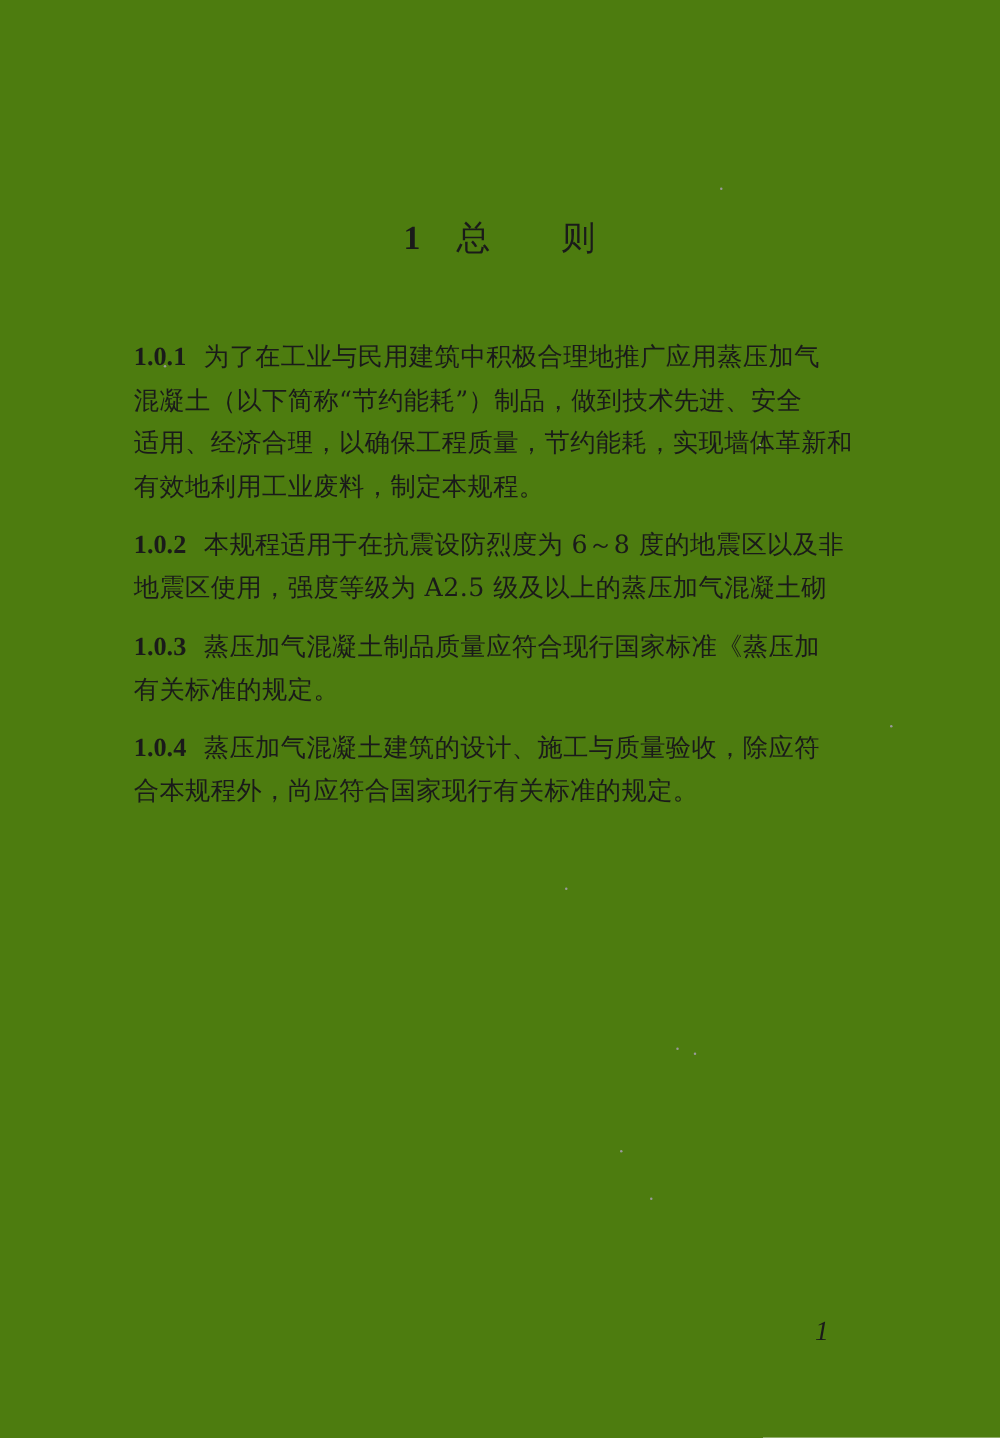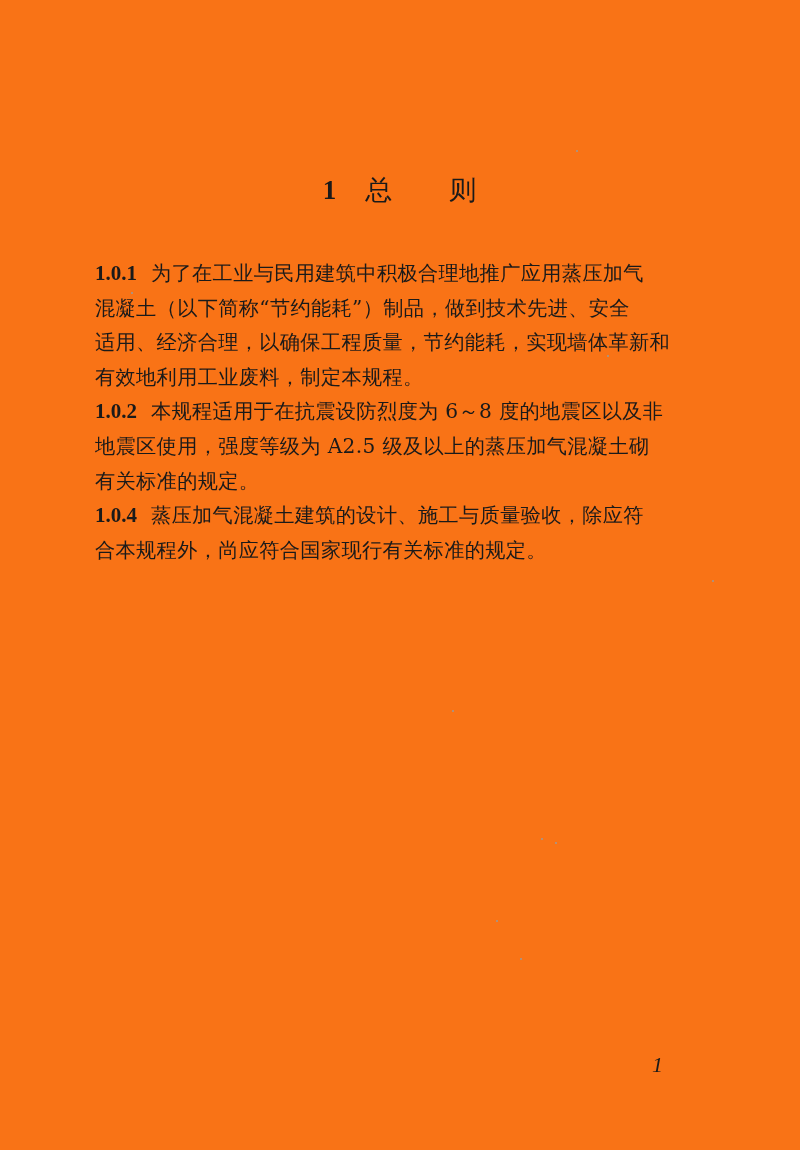--- a/index.html
+++ b/index.html
@@ -12,21 +12,21 @@
       height: 1150px;
       position: relative;
       overflow: hidden;
       font-family: "DejaVu Serif", "Liberation Serif", serif;
       color: #1a1a1a;
     }
     .page {
       position: absolute;
       left: 0; top: 0;
       width: 800px; height: 1150px;
-      background: #f97316;
+      background: #4d7c0f;
     }
     .chapter-title {
       position: absolute;
       top: 172px;
       left: 0;
       width: 800px;
       text-align: center;
       font-size: 27px;
       letter-spacing: 1px;
       color: #1a1a1a;
@@ -37,21 +37,21 @@
       margin-right: 28px;
     }
     .chapter-title .w1 { margin-right: 56px; }
     .body-text {
       position: absolute;
       left: 95px;
       top: 256px;
       width: 600px;
     }
     .clause {
-      margin: 0;
+      margin: 12px;
     }
     .line {
       display: block;
       height: 34.6px;
       line-height: 34.6px;
       font-size: 20.2px;
       white-space: nowrap;
       letter-spacing: 0.35px;
     }
     .clause-no {
@@ -94,20 +94,21 @@
       <span class="line">适用、经济合理，以确保工程质量，节约能耗，实现墙体革新和</span>
       <span class="line">有效地利用工业废料，制定本规程。</span>
     </div>
 
     <div class="clause">
       <span class="line"><span class="clause-no">1.0.2</span><span>本规程适用于在抗震设防烈度为 6～8 度的地震区以及非</span></span>
       <span class="line">地震区使用，强度等级为 A2.5 级及以上的蒸压加气混凝土砌</span>
     </div>
 
     <div class="clause">
+      <span class="line"><span class="clause-no">1.0.3</span><span>蒸压加气混凝土制品质量应符合现行国家标准《蒸压加</span></span>
       <span class="line">有关标准的规定。</span>
     </div>
 
     <div class="clause">
       <span class="line"><span class="clause-no">1.0.4</span><span>蒸压加气混凝土建筑的设计、施工与质量验收，除应符</span></span>
       <span class="line">合本规程外，尚应符合国家现行有关标准的规定。</span>
     </div>
 
   </div>
 

